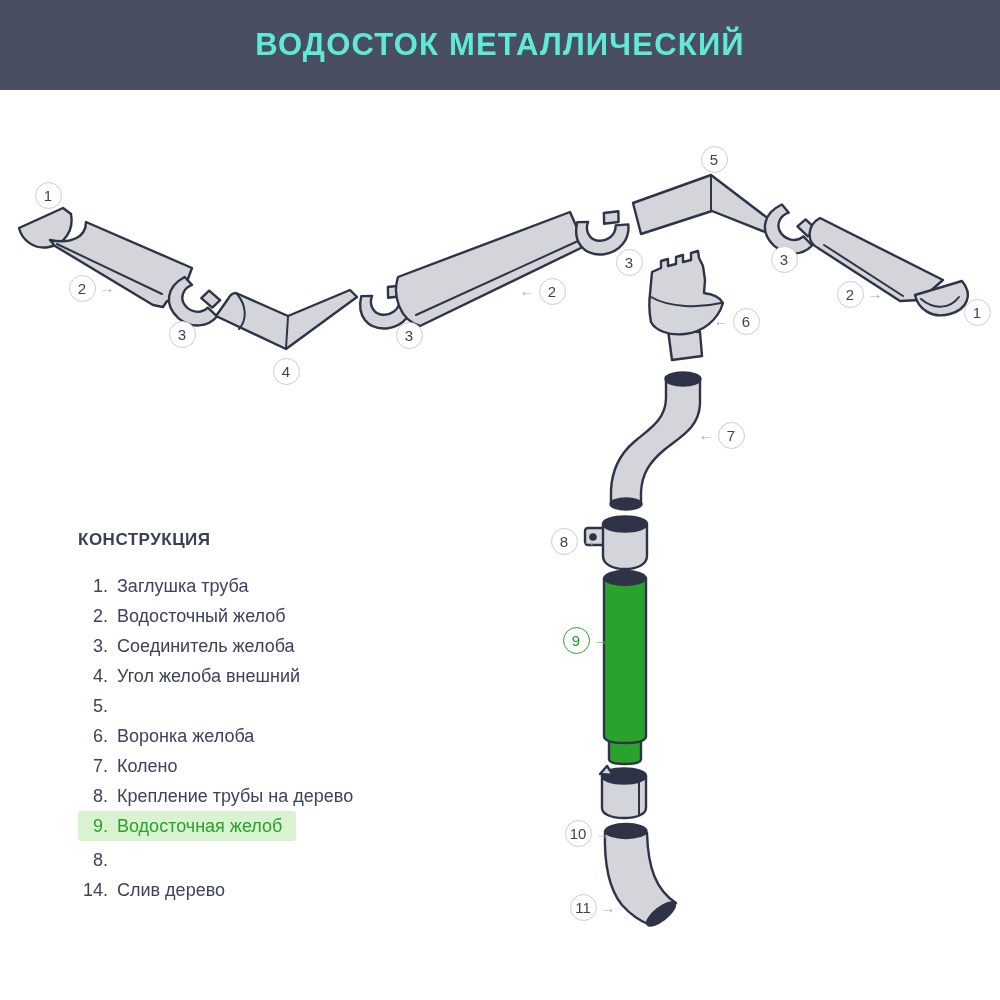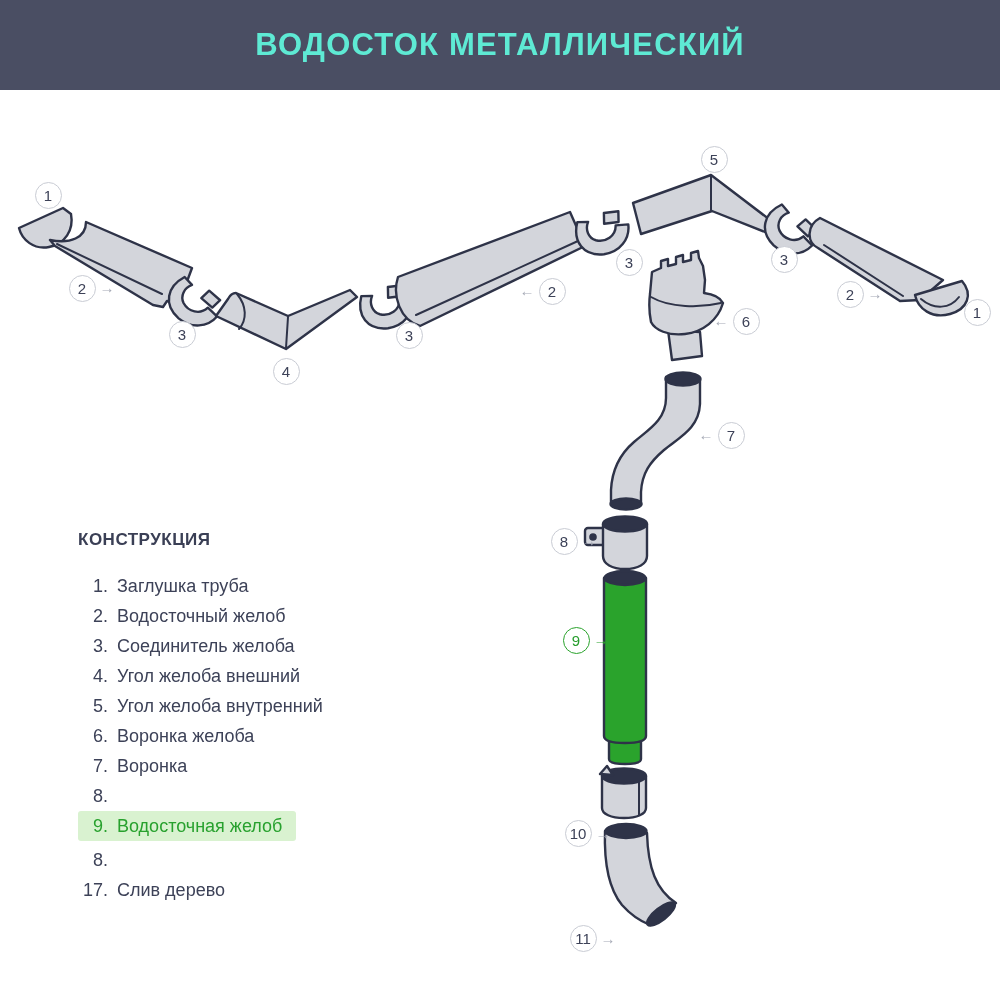--- a/index.html
+++ b/index.html
@@ -167,21 +167,21 @@
     <span class="co-arrow aright">→</span>
   </div>
   <div class="callout green" style="left:562.5px;top:626.5px">
     <span class="co-circle">9</span>
     <span class="co-arrow aright">→</span>
   </div>
   <div class="callout" style="left:564.5px;top:820px">
     <span class="co-circle">10</span>
     <span class="co-arrow aright">→</span>
   </div>
-  <div class="callout" style="left:569.5px;top:925px">
+  <div class="callout" style="left:569.5px;top:894px">
     <span class="co-circle">11</span>
     <span class="co-arrow aright">→</span>
   </div>
 
   <div class="legend">
     <div class="legend-title">КОНСТРУКЦИЯ</div>
     <ol>
       <li>
         <span class="num">1.</span>
         <span class="lbl">Заглушка труба</span>
@@ -193,40 +193,40 @@
       <li>
         <span class="num">3.</span>
         <span class="lbl">Соединитель желоба</span>
       </li>
       <li>
         <span class="num">4.</span>
         <span class="lbl">Угол желоба внешний</span>
       </li>
       <li>
         <span class="num">5.</span>
-        <span class="lbl">Угол желоба внутренний</span>
       </li>
       <li>
         <span class="num">6.</span>
         <span class="lbl">Воронка желоба</span>
       </li>
       <li>
         <span class="num">7.</span>
-        <span class="lbl">Воронка</span>
+        <span class="lbl">Колено</span>
       </li>
       <li>
         <span class="num">8.</span>
+        <span class="lbl">Крепление трубы на дерево</span>
       </li>
       <li class="hl">
         <span class="num">9.</span>
         <span class="lbl">Водосточная желоб</span>
       </li>
       <li>
         <span class="num">8.</span>
       </li>
       <li>
-        <span class="num">17.</span>
+        <span class="num">14.</span>
         <span class="lbl">Слив дерево</span>
       </li>
     </ol>
   </div>
 
 </div>
 
 </body></html>

